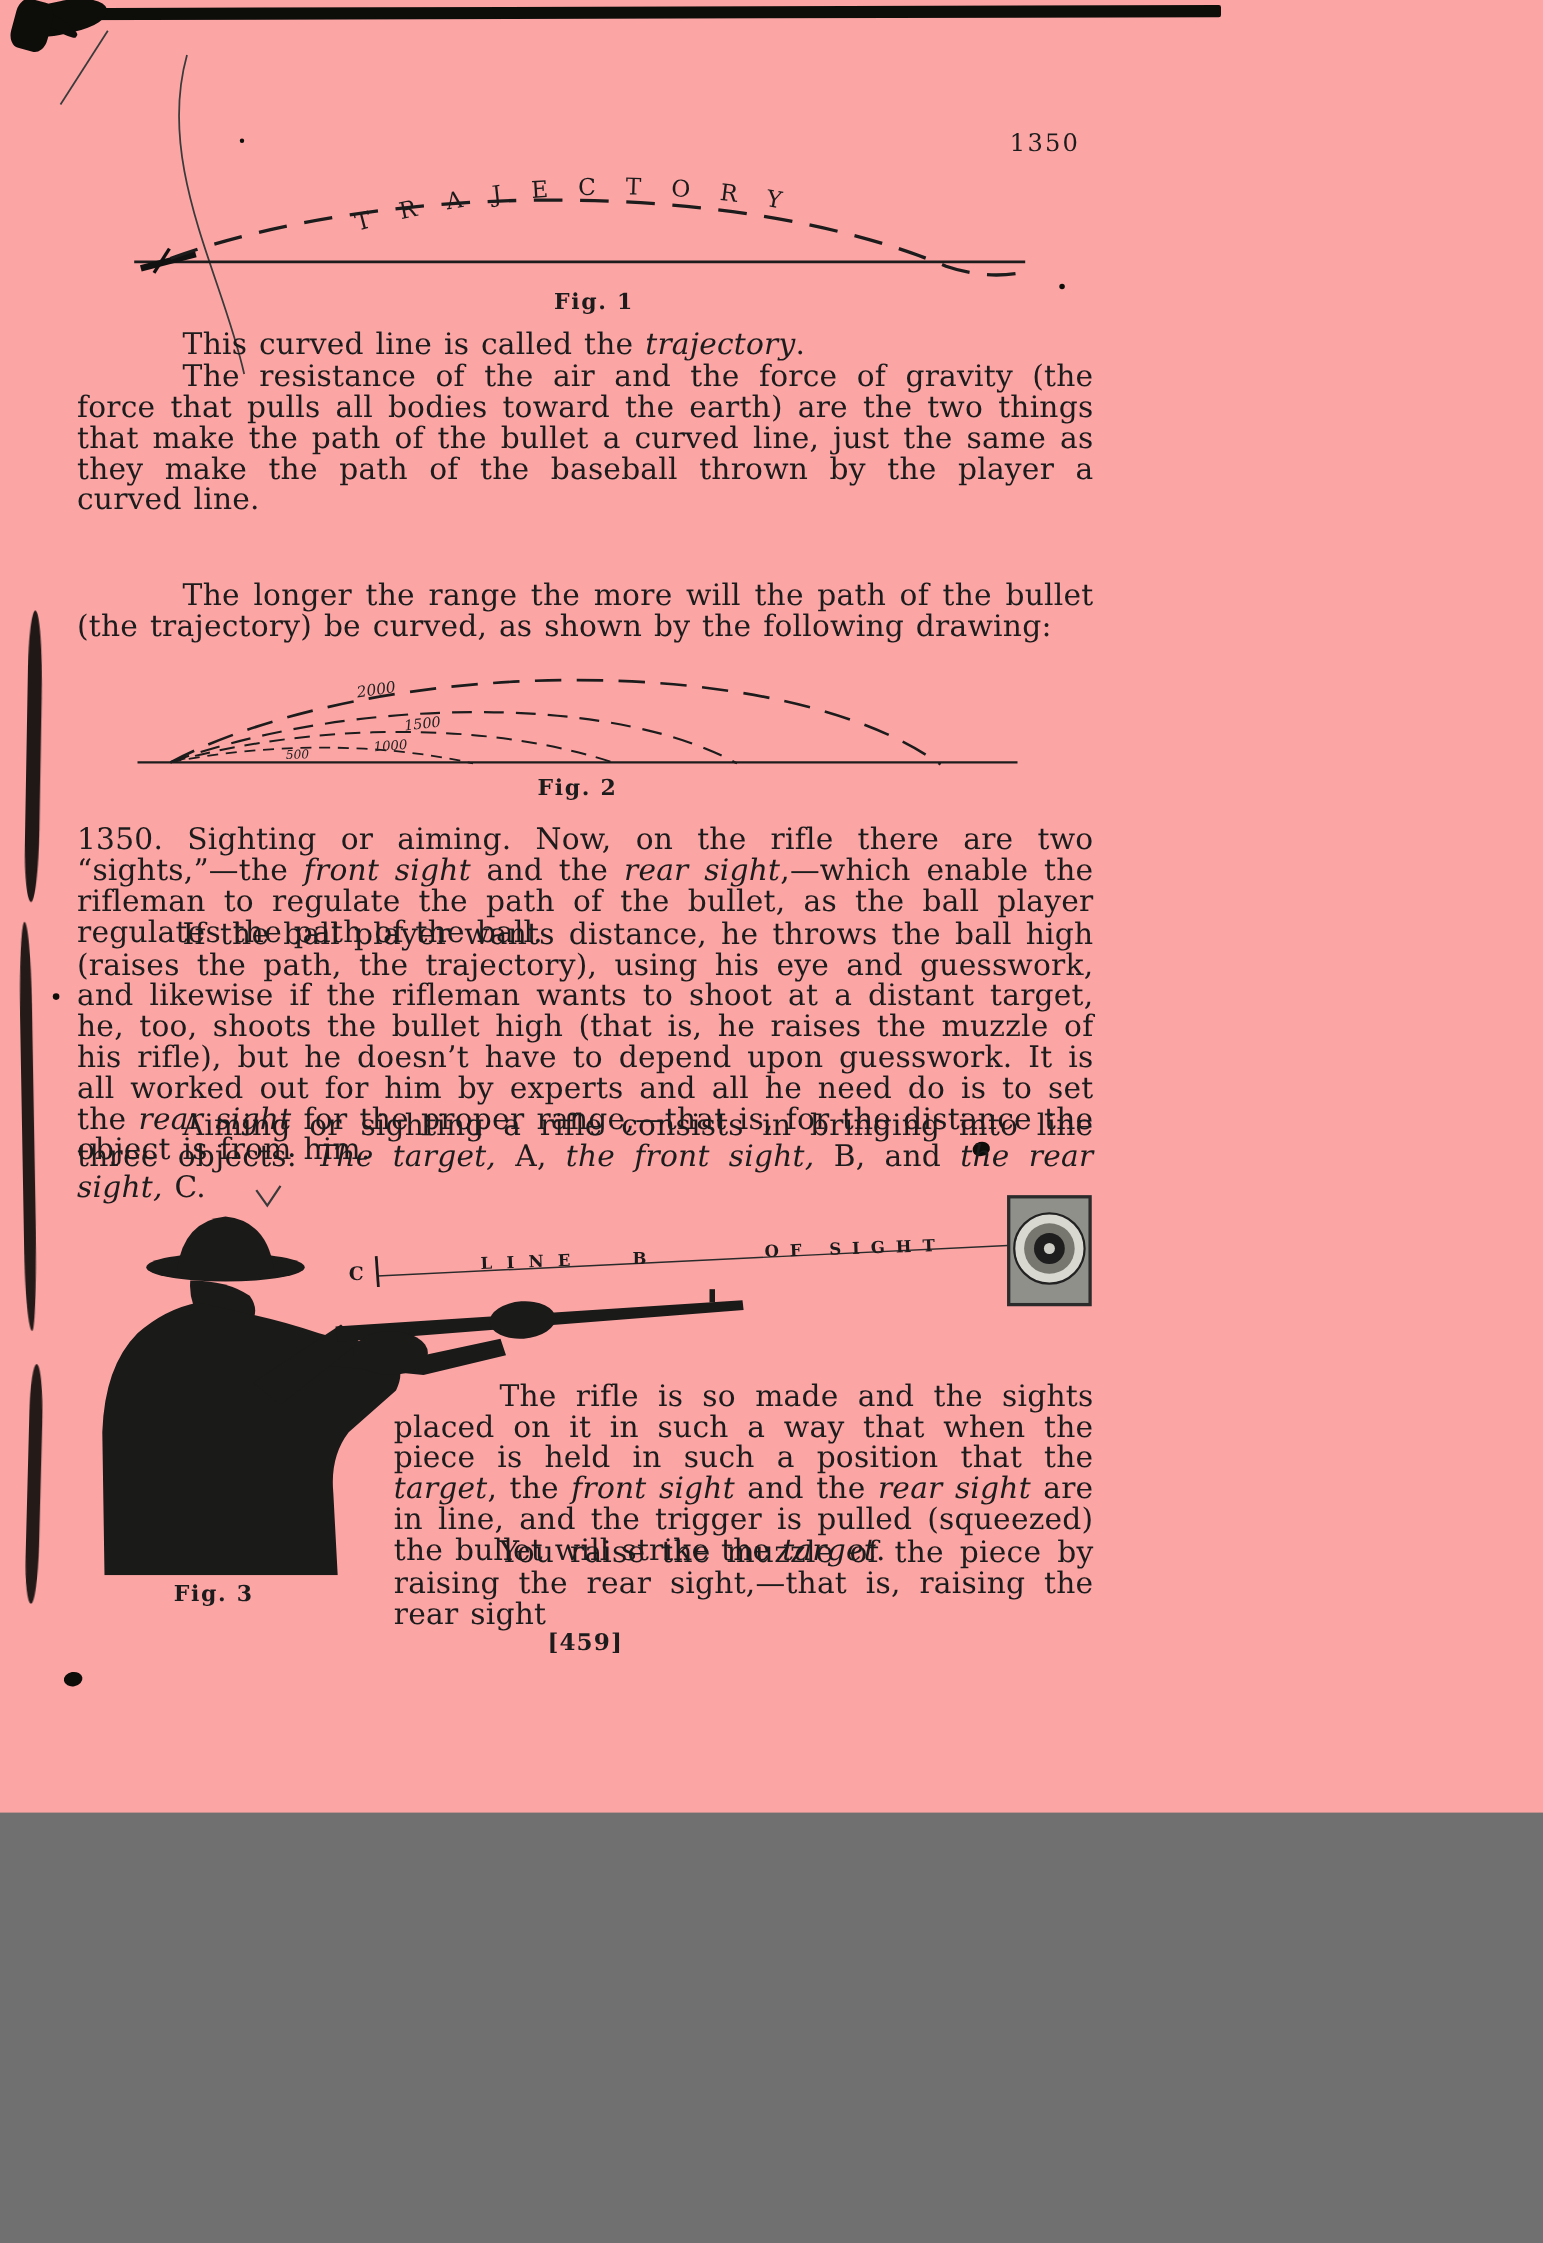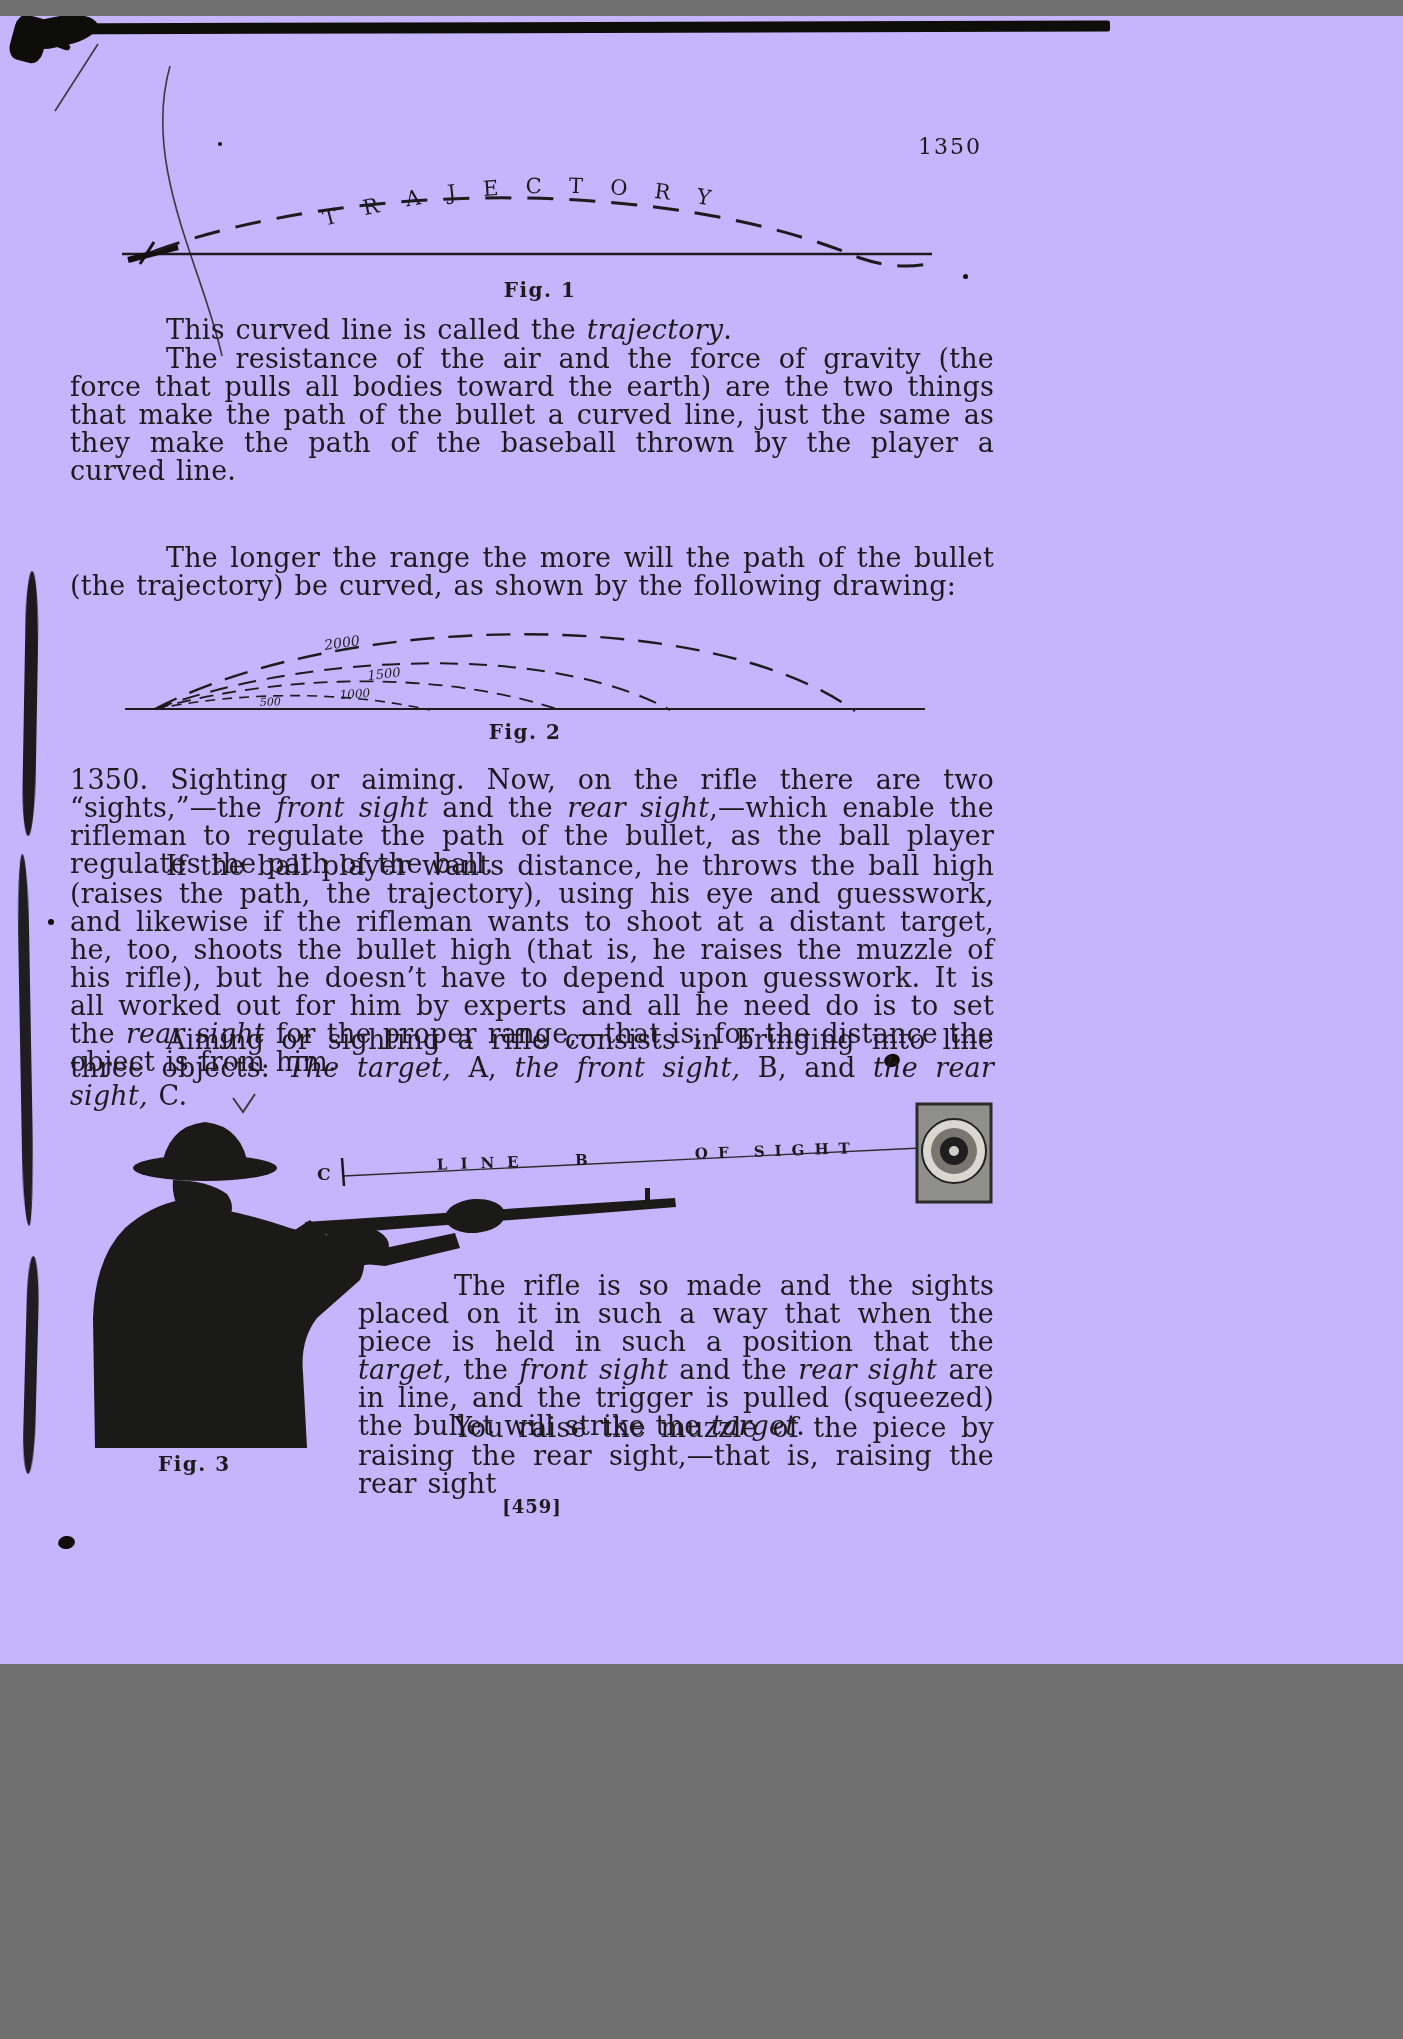--- a/index.html
+++ b/index.html
@@ -1,34 +1,34 @@
 <!DOCTYPE html>
 <html><head>
 <meta charset="utf-8">
 <style>
   html,body{margin:0;padding:0;background:#707070;}
   .page{
-    position:relative;width:1403px;height:1648px;margin:16px auto;
-    background:#c4b5fd;overflow:hidden;
+    position:relative;width:1403px;height:1648px;margin:0 auto;
+    background:#fca5a5;overflow:hidden;
     font-family:"DejaVu Serif","Liberation Serif",serif;color:#1c1c1c;
   }
   .para{
     position:absolute;left:70px;width:924px;
     font-size:27px;line-height:28px;text-align:justify;
     letter-spacing:0.2px;word-spacing:2px;
   }
   .indent{text-indent:96px;}
   .wrapcol{left:358px;width:636px;}
   .caption{
     position:absolute;font-size:20px;font-weight:bold;letter-spacing:1.5px;
   }
   .caption.centered{text-align:center;}
   .folio{position:absolute;left:918px;top:118px;font-size:22px;letter-spacing:2px;}
   .footer{position:absolute;left:70px;width:924px;top:1480px;text-align:center;
-          font-size:18px;font-weight:bold;letter-spacing:1px;}
+          font-size:21px;font-weight:bold;letter-spacing:1px;}
   .figwrap{position:absolute;}
   .artifact{position:absolute;background:#0d0d0a;}
   .penmarks{position:absolute;pointer-events:none;}
   i{font-style:italic;}
   b{font-weight:normal;}
   svg text{font-family:"DejaVu Serif","Liberation Serif",serif;}
 </style>
 </head>
 <body>
 

